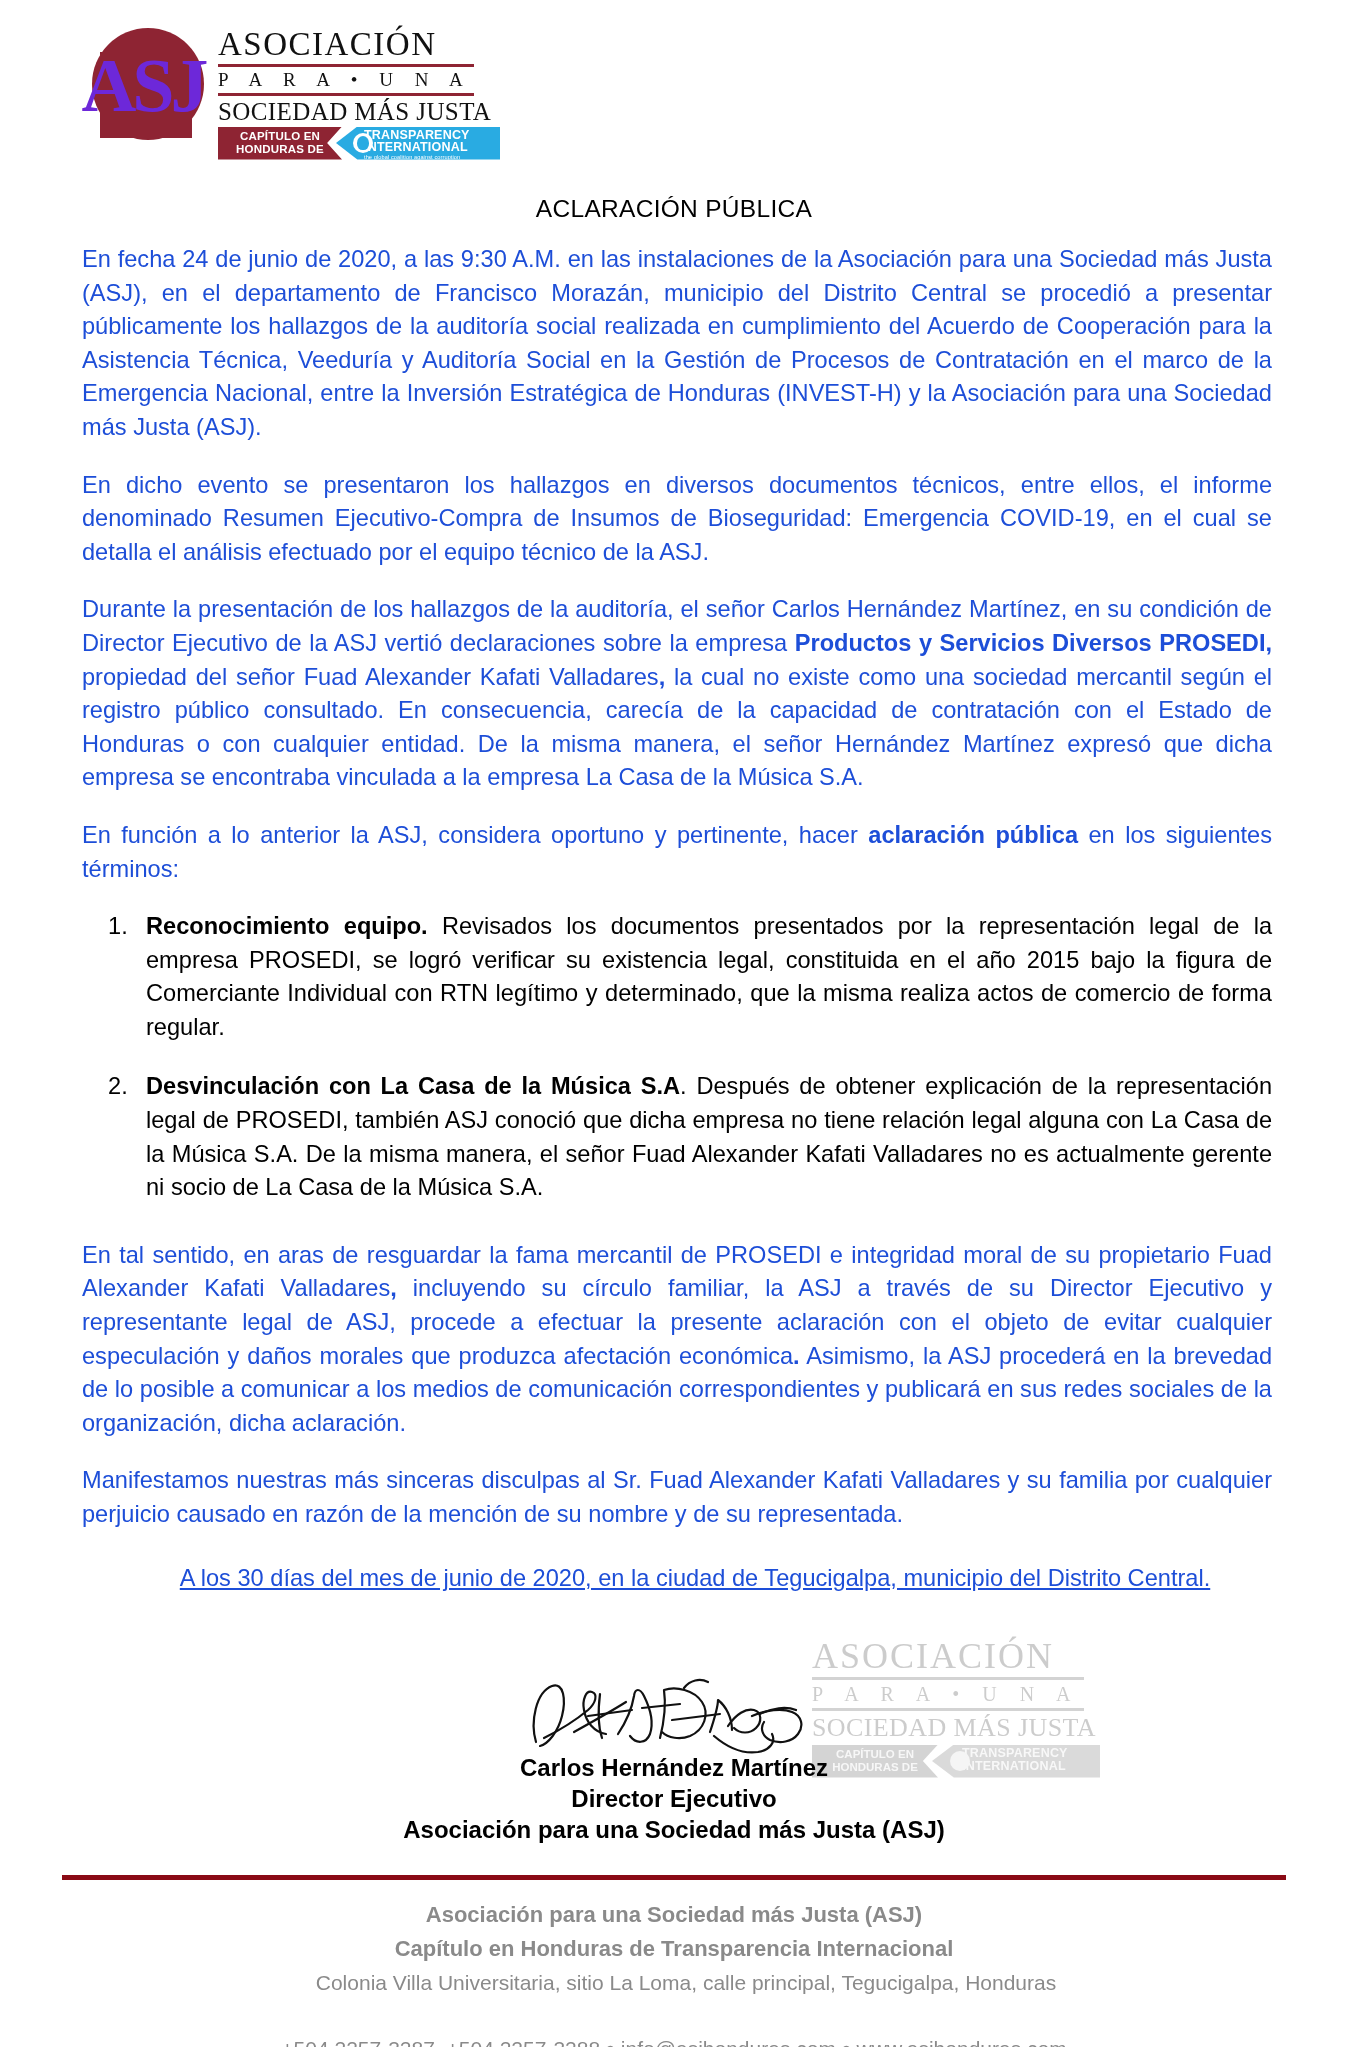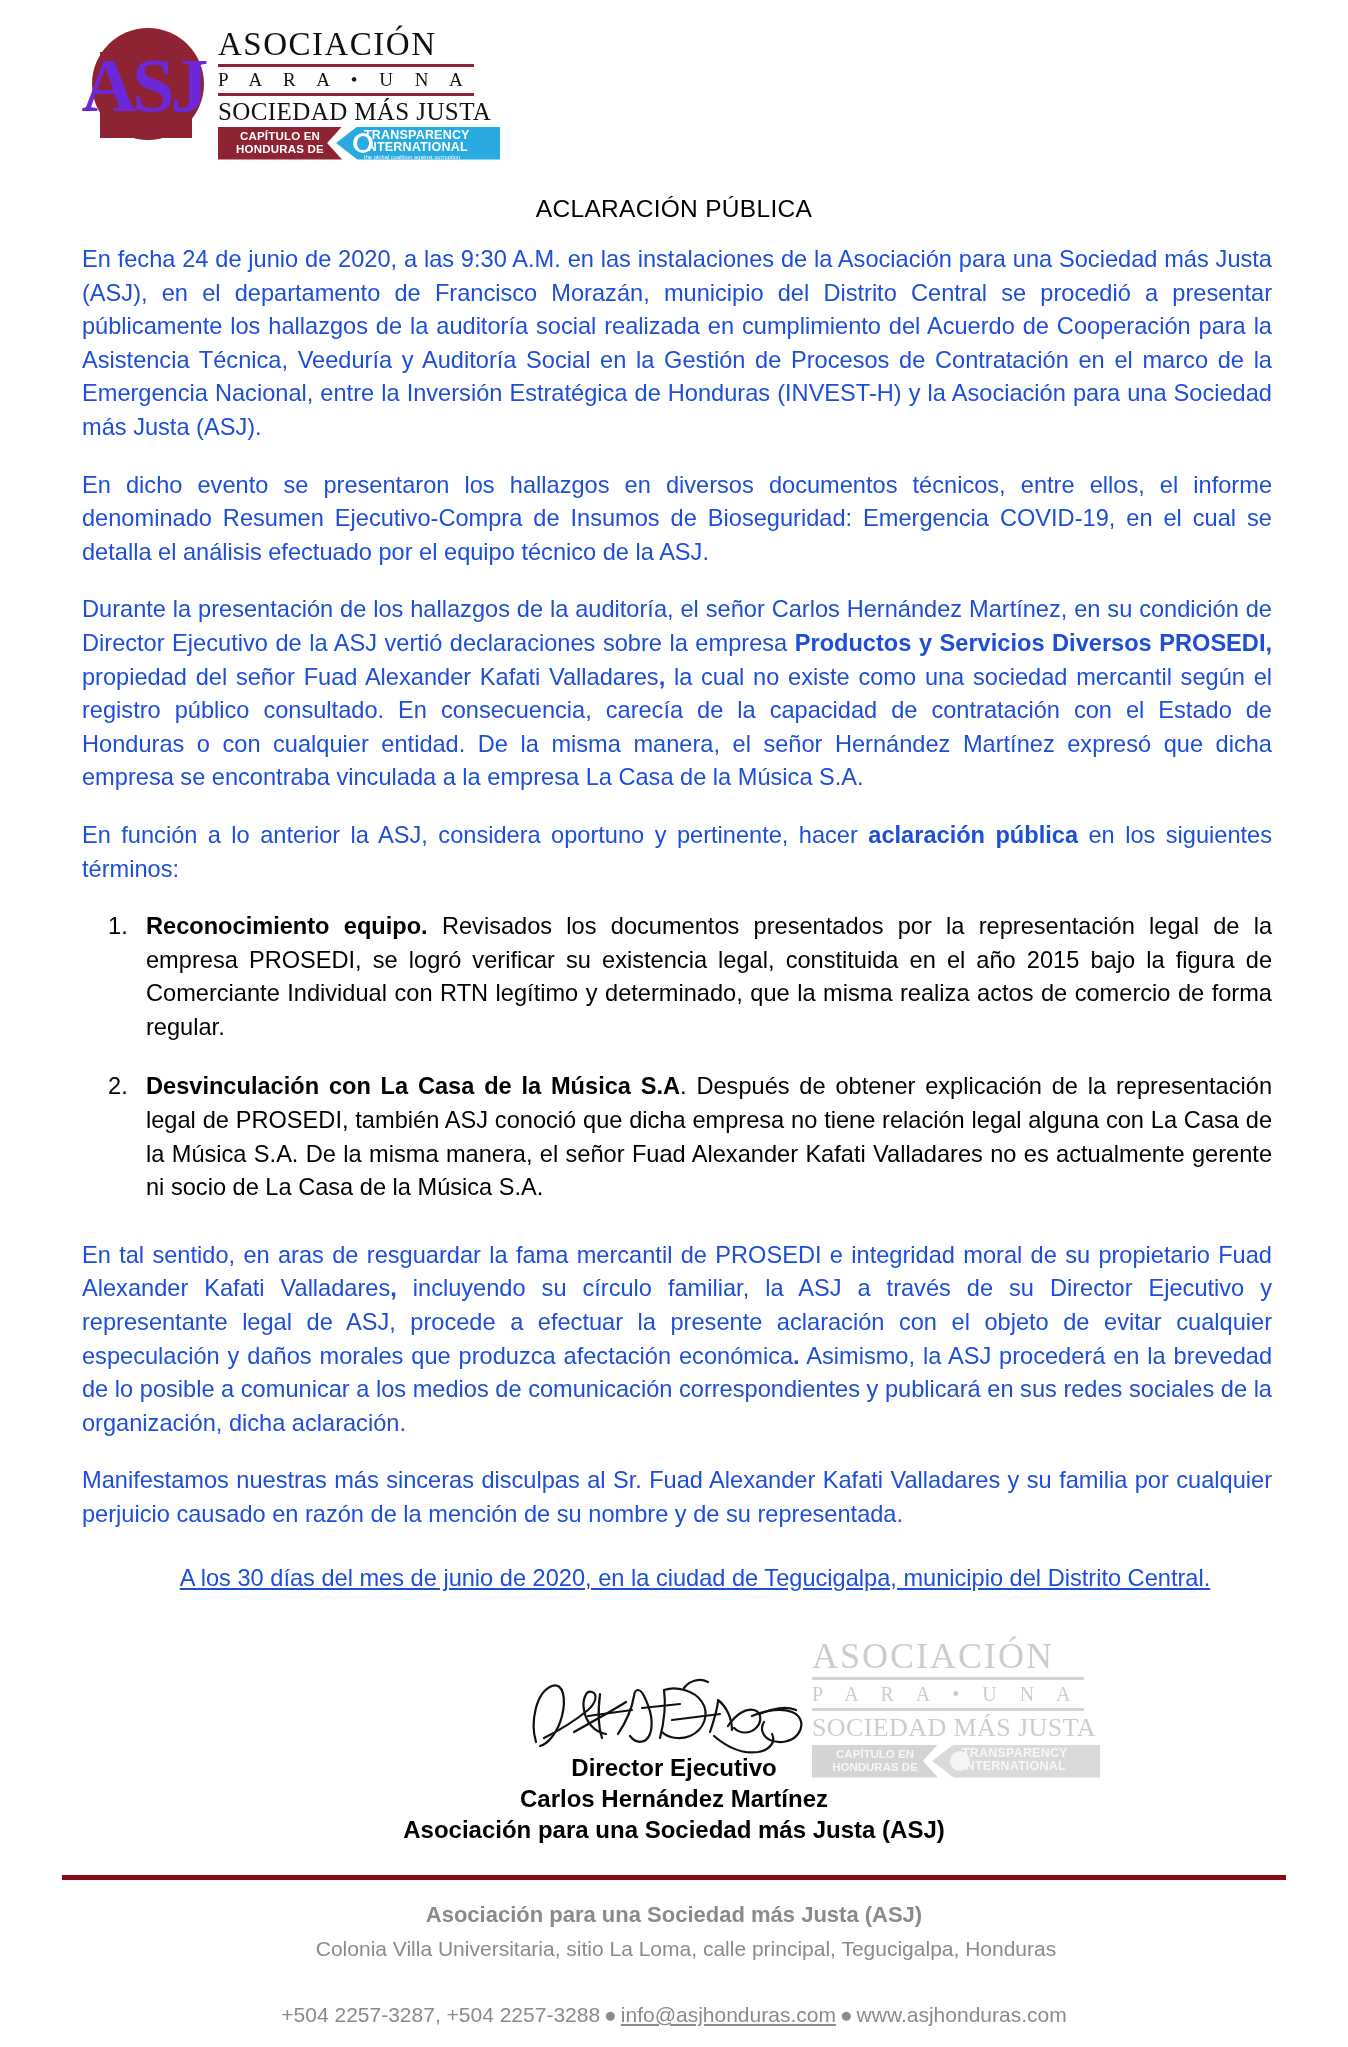--- a/index.html
+++ b/index.html
@@ -428,25 +428,26 @@
           <path d="M170,24 C176,16 186,14 194,18"></path>
           <path d="M158,56 L206,50"></path>
           <path d="M196,68 C200,56 204,44 204,36 C212,42 218,54 218,66"></path>
           <path d="M214,62 C222,50 232,44 240,46 C248,48 248,58 242,64 C236,70 226,70 220,64"></path>
           <path d="M238,52 C252,46 268,44 278,48 C288,52 290,62 284,70 C278,78 266,80 256,76 C248,72 246,64 250,58"></path>
           <path d="M246,50 C258,44 272,42 282,46"></path>
           <path d="M200,72 C214,84 230,90 244,88 C256,86 262,78 258,70"></path>
         </g>
       </svg>
     </div>
+    <div class="sign-line">Carlos Hernández Martínez</div>
     <div class="sign-line">Director Ejecutivo</div>
-    <div class="sign-line">Carlos Hernández Martínez</div>
     <div class="sign-line">Asociación para una Sociedad más Justa (ASJ)</div>
   </div>
 
   <div class="footer-rule"></div>
   <div class="footer">
     <div class="f1">Asociación para una Sociedad más Justa (ASJ)</div>
+    <div class="f2">Capítulo en Honduras de Transparencia Internacional</div>
     <div class="f3">Colonia Villa Universitaria, sitio La Loma, calle principal, Tegucigalpa, Honduras</div>
     <div class="f4"><span>+504 2257-3287, +504 2257-3288</span><span class="dotsep">●</span><span class="mail">info@asjhonduras.com</span><span class="dotsep">●</span><span>www.asjhonduras.com</span></div>
   </div>
 
 </div>
 
 </body></html>

